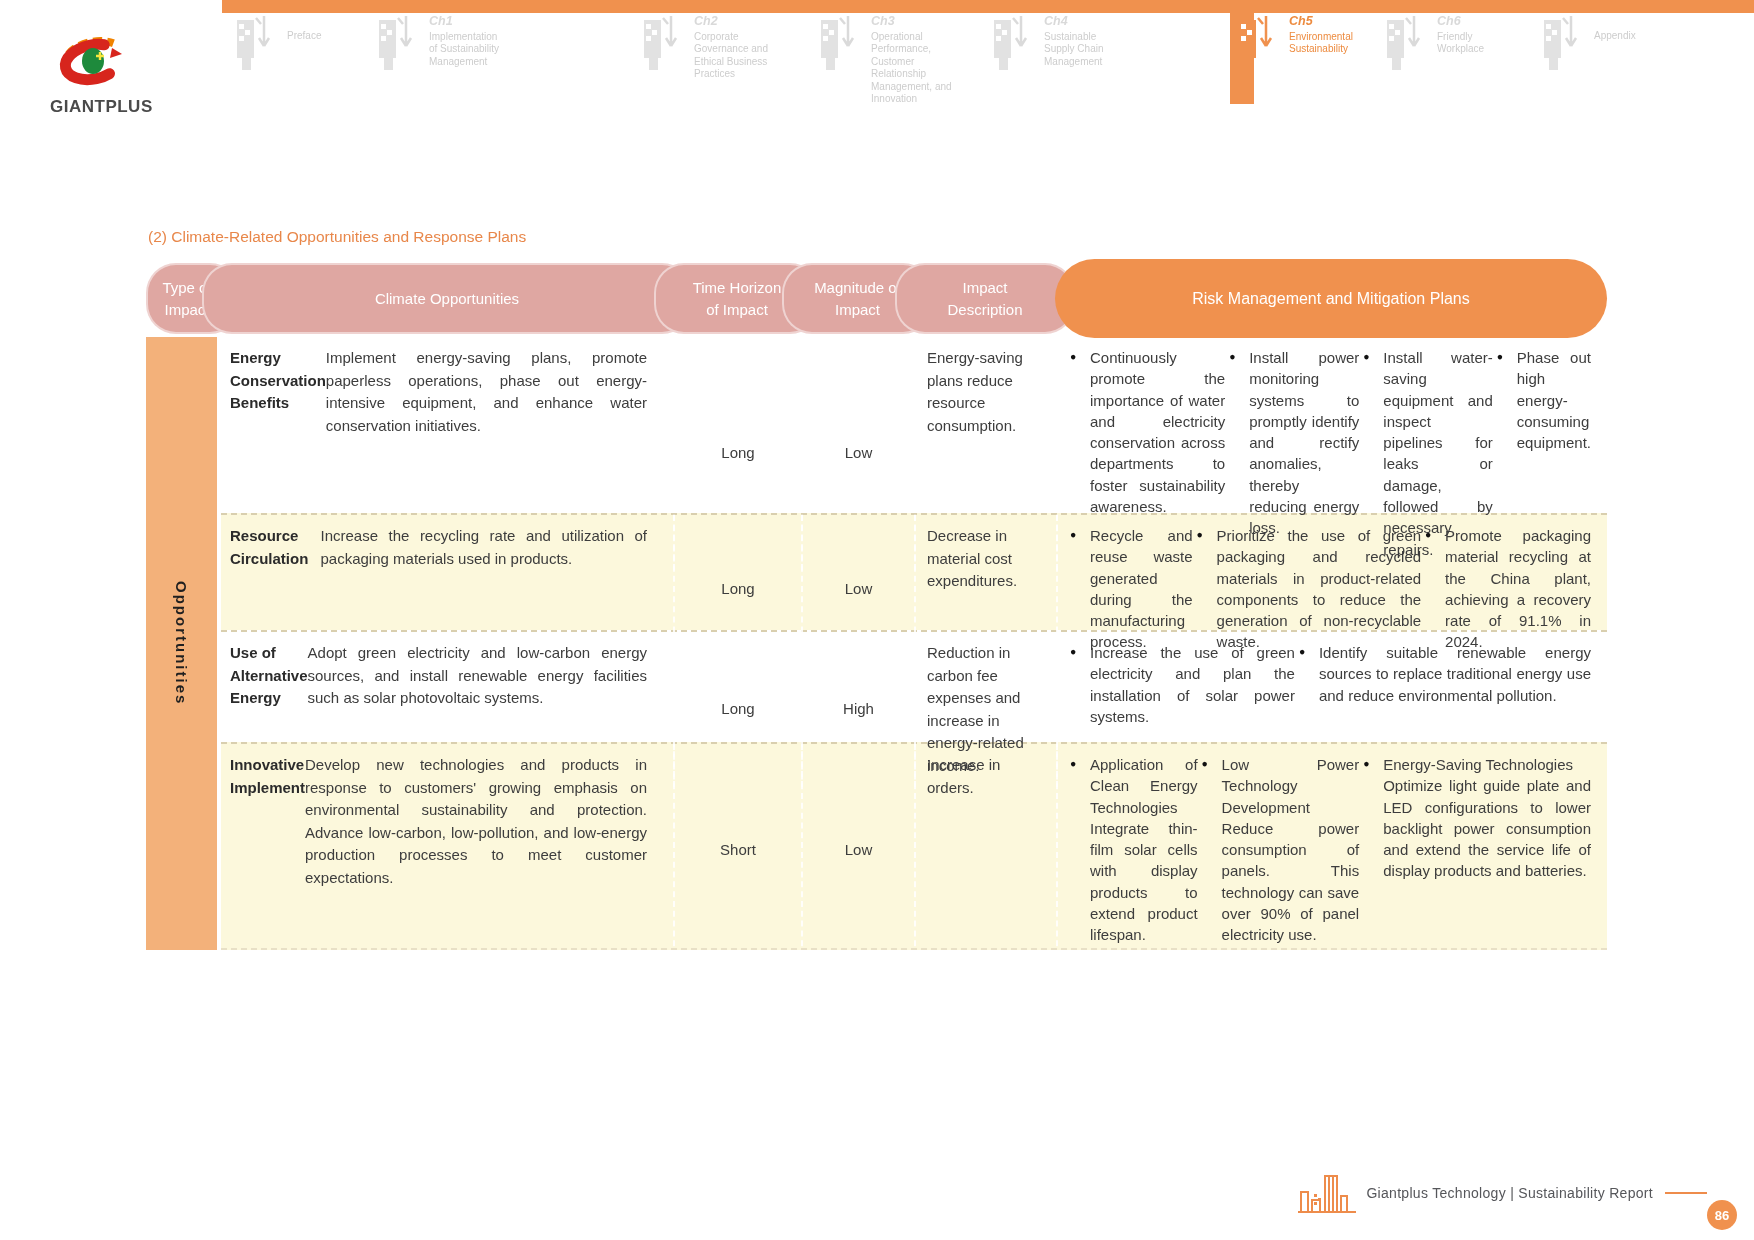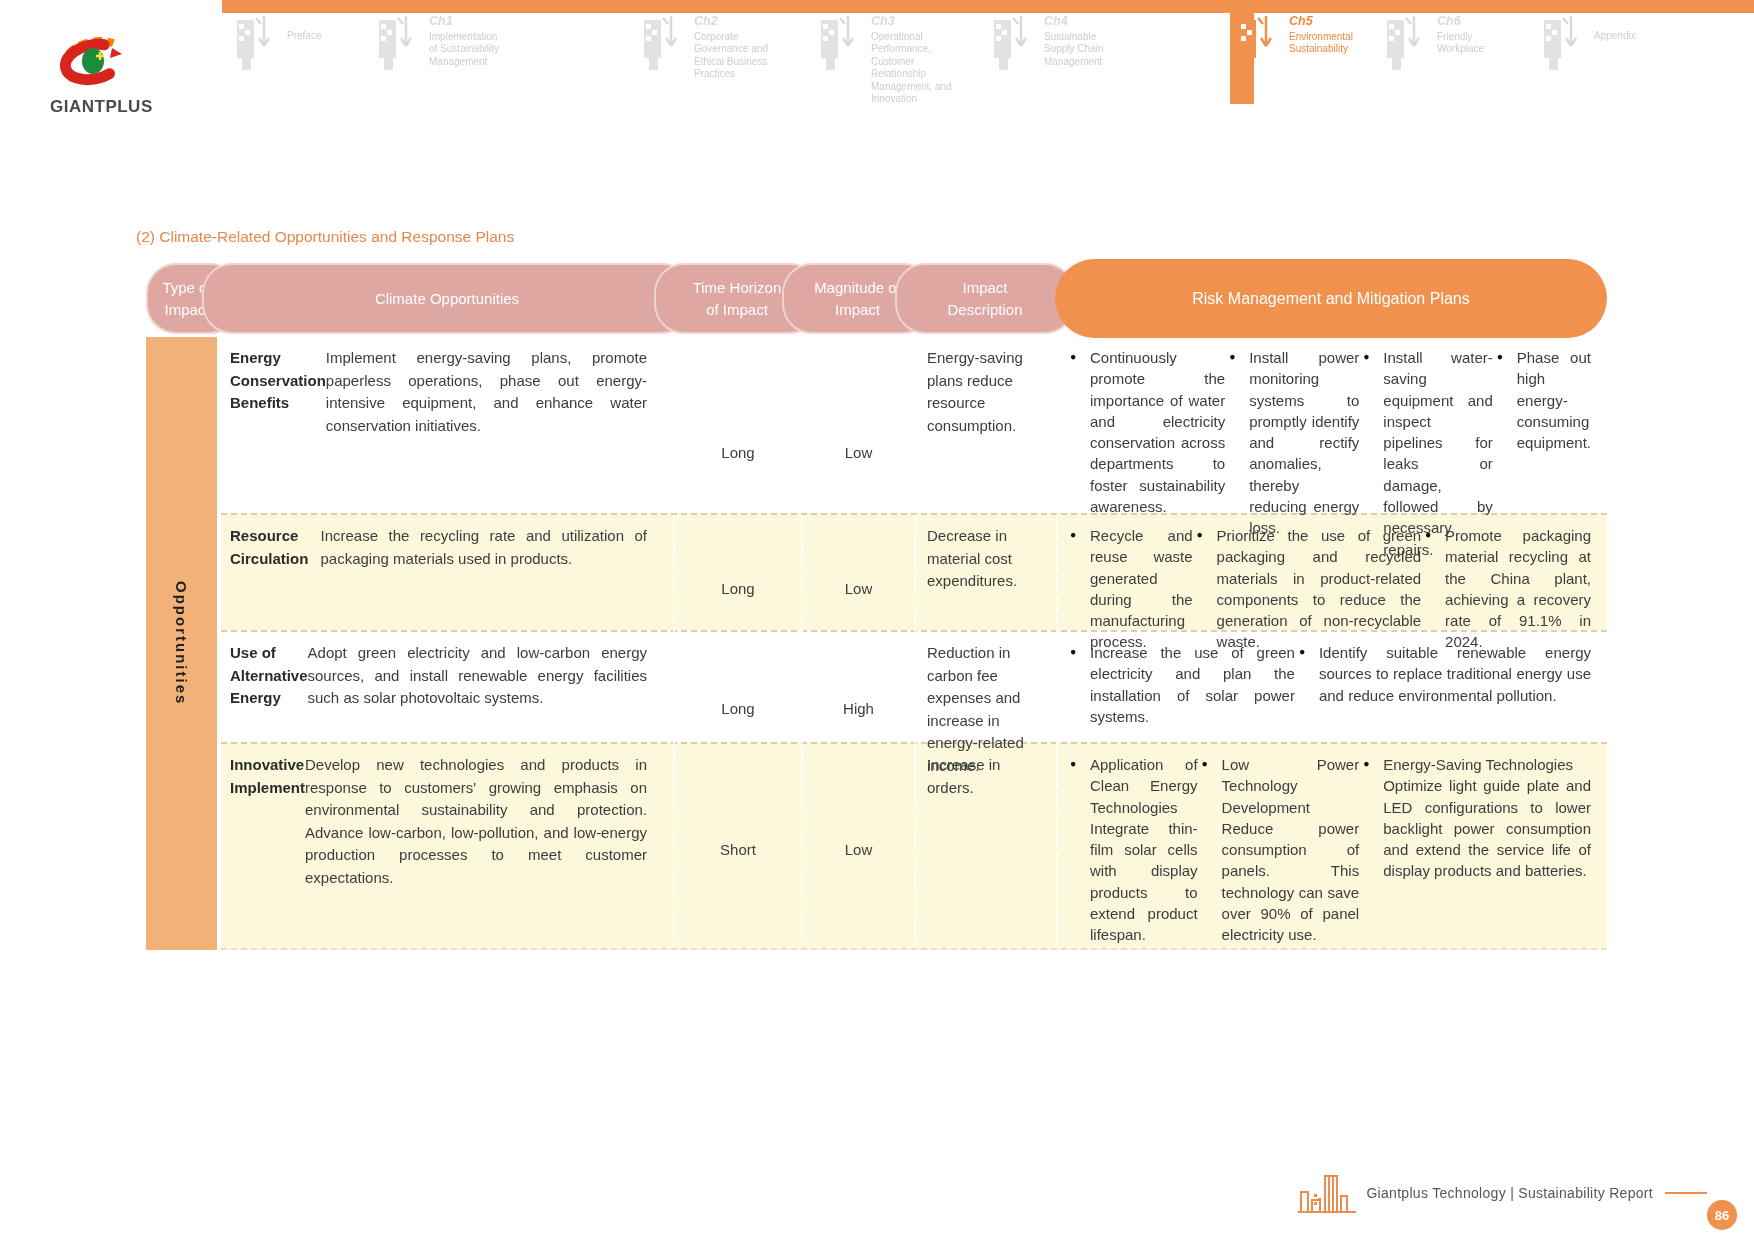--- a/index.html
+++ b/index.html
@@ -15,21 +15,21 @@
   .nav-item{position:absolute;top:14px;display:flex;gap:14px;cursor:pointer;}
   .nv-icon{position:relative;z-index:1;flex:0 0 auto;}
   .ribbon{position:absolute;left:-5px;top:-14px;width:24px;height:104px;background:#F0914E;z-index:0;}
   .nv-text{position:relative;z-index:1;}
   .nv-ch{font-style:italic;font-weight:700;font-size:12.5px;color:#d9d9d9;height:15px;}
   .nv-nm{font-size:10px;line-height:1.24;color:#cdcdcd;white-space:pre-line;margin-top:2px;}
   .nv-nm.solo{margin-top:16px;}
   .nav-item.active .nv-ch,.nav-item.active .nv-nm{color:#ED8B3F;}
 
   
-  .section-title{position:absolute;left:136px;top:228px;margin:0;font-size:15.5px;font-weight:400;color:#E8874A;}
+  .section-title{position:absolute;left:148px;top:228px;margin:0;font-size:15.5px;font-weight:400;color:#E8874A;}
 
   
   .tbl{position:absolute;left:146px;top:263px;width:1461px;}
   .thead{position:relative;height:71px;}
   .th{position:absolute;top:0;height:71px;border-radius:30px;background:#DFA7A2;
       border:2px solid rgba(255,255,255,.5);box-sizing:border-box;
       display:flex;align-items:center;justify-content:center;text-align:center;
       color:#fff;font-size:15px;line-height:1.45;white-space:pre-line;}
   .th-1{left:0;width:94px;z-index:1;padding-right:12px;}
   .th-2{left:56px;width:490px;z-index:2;}

